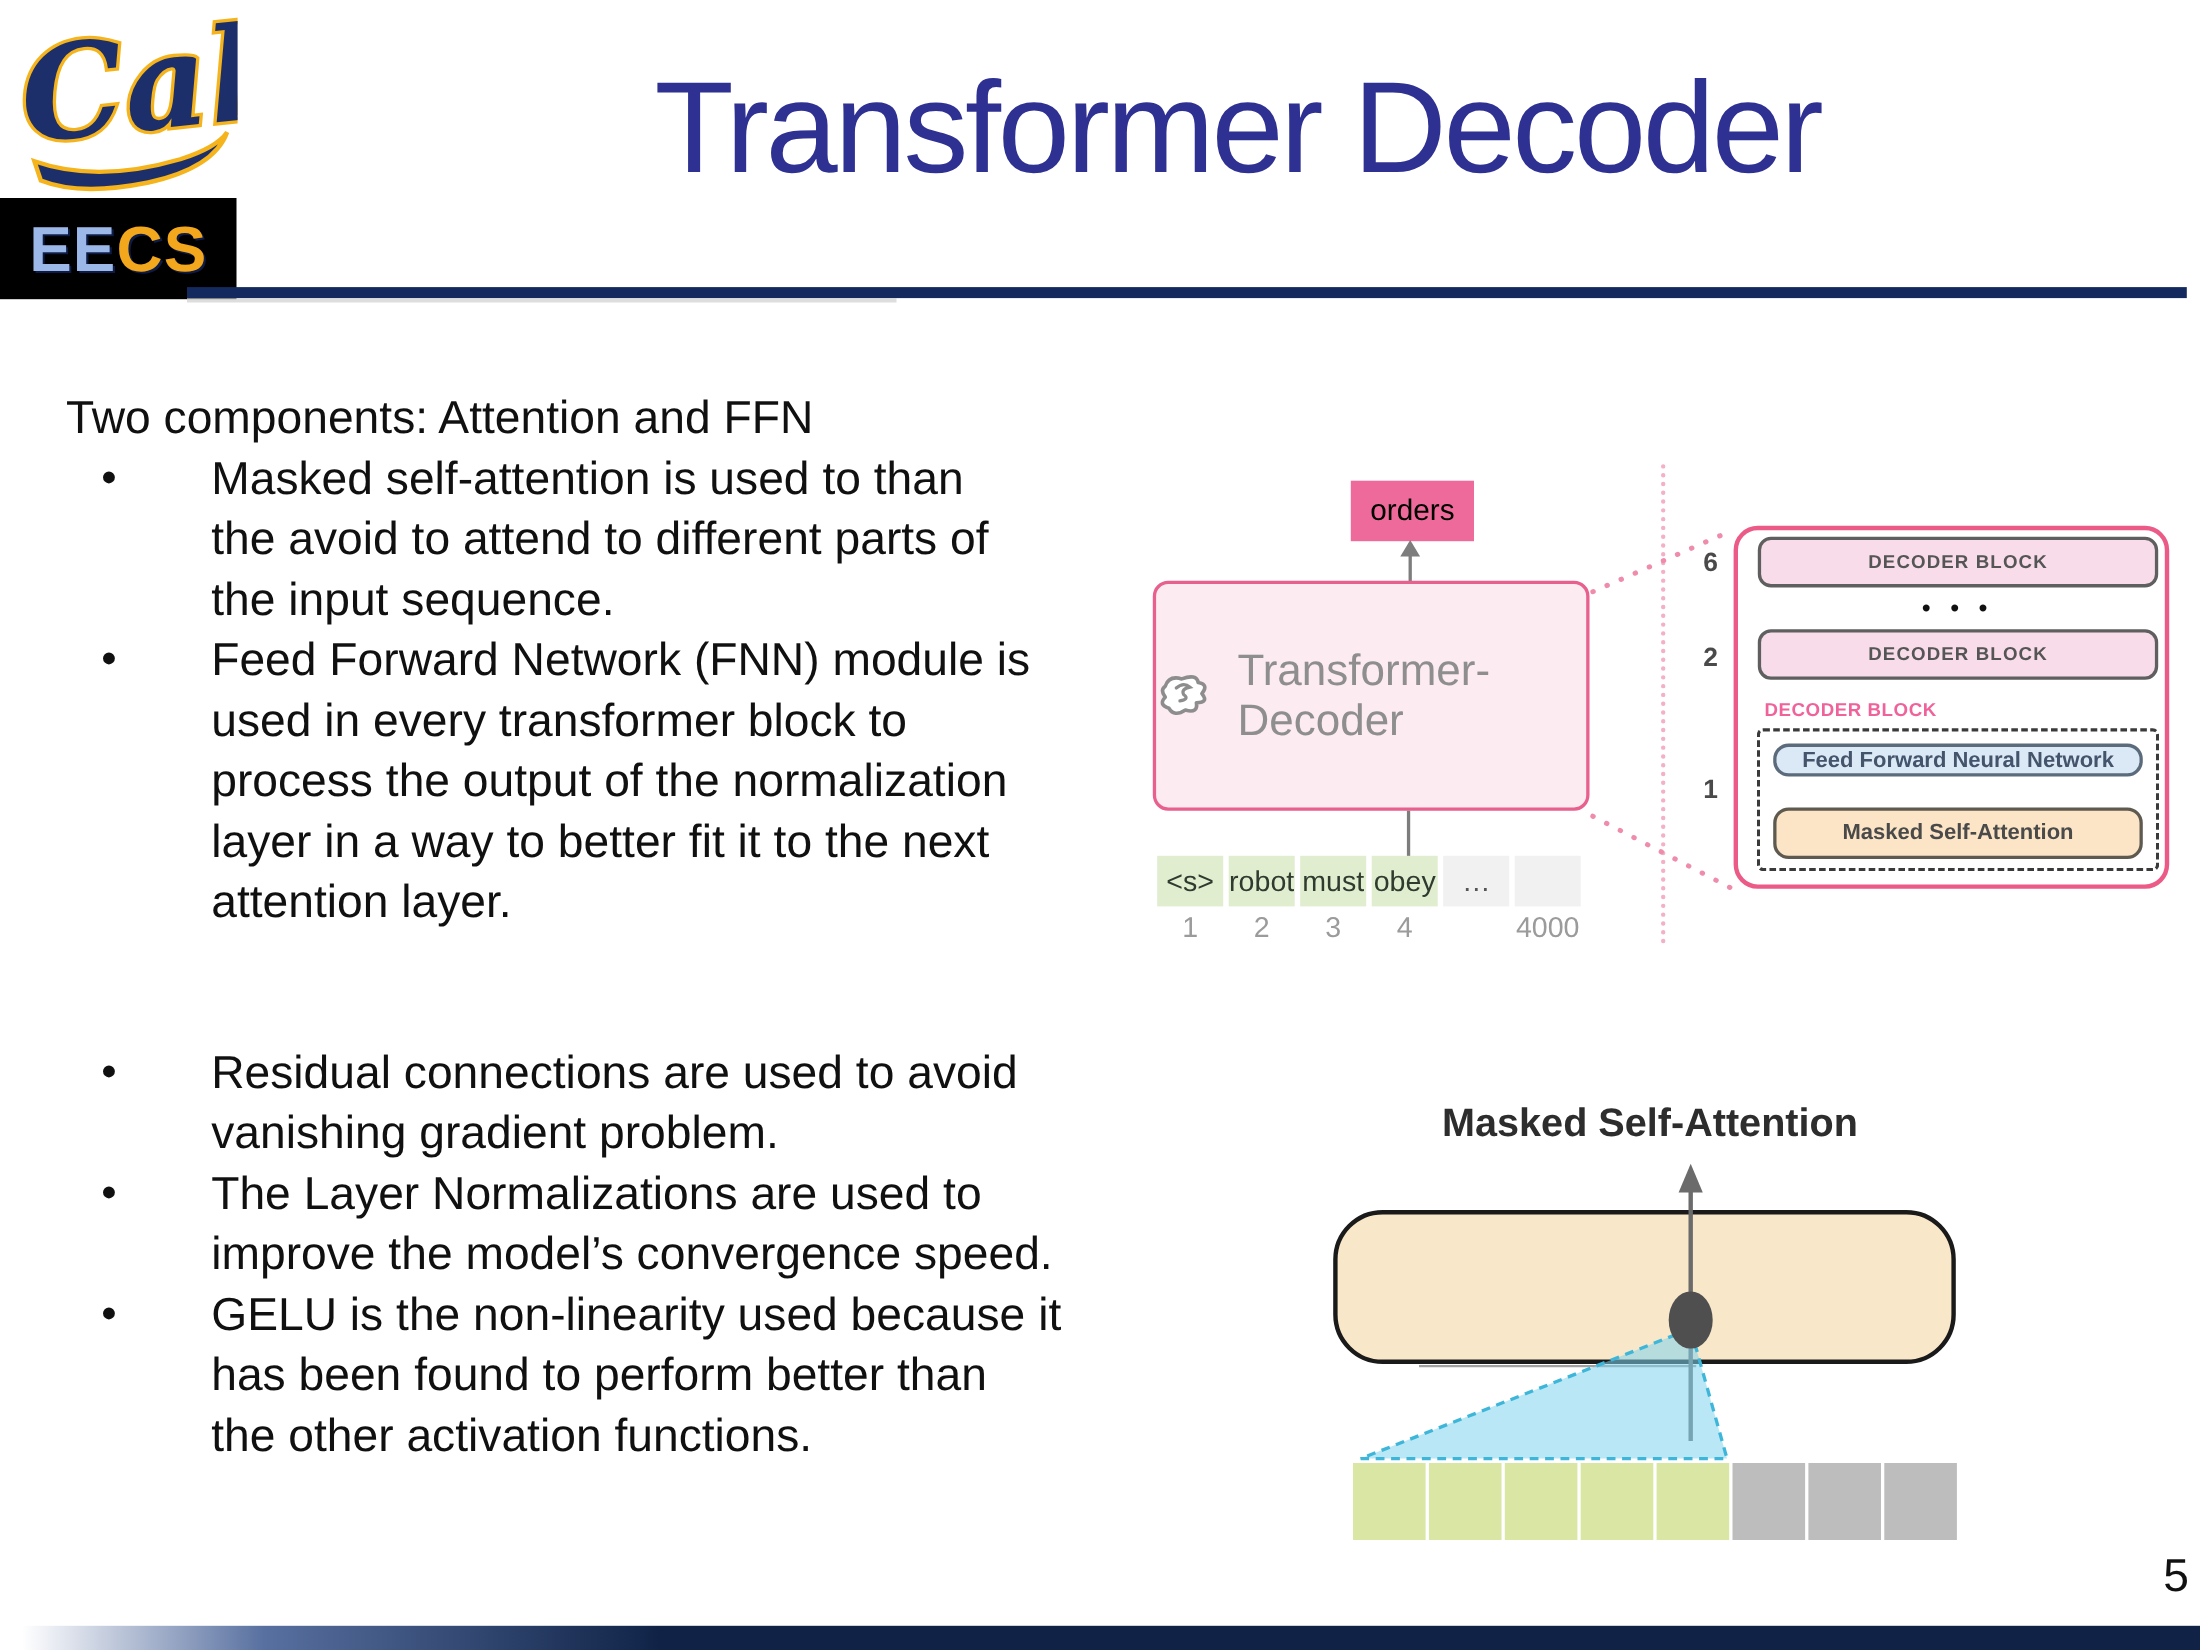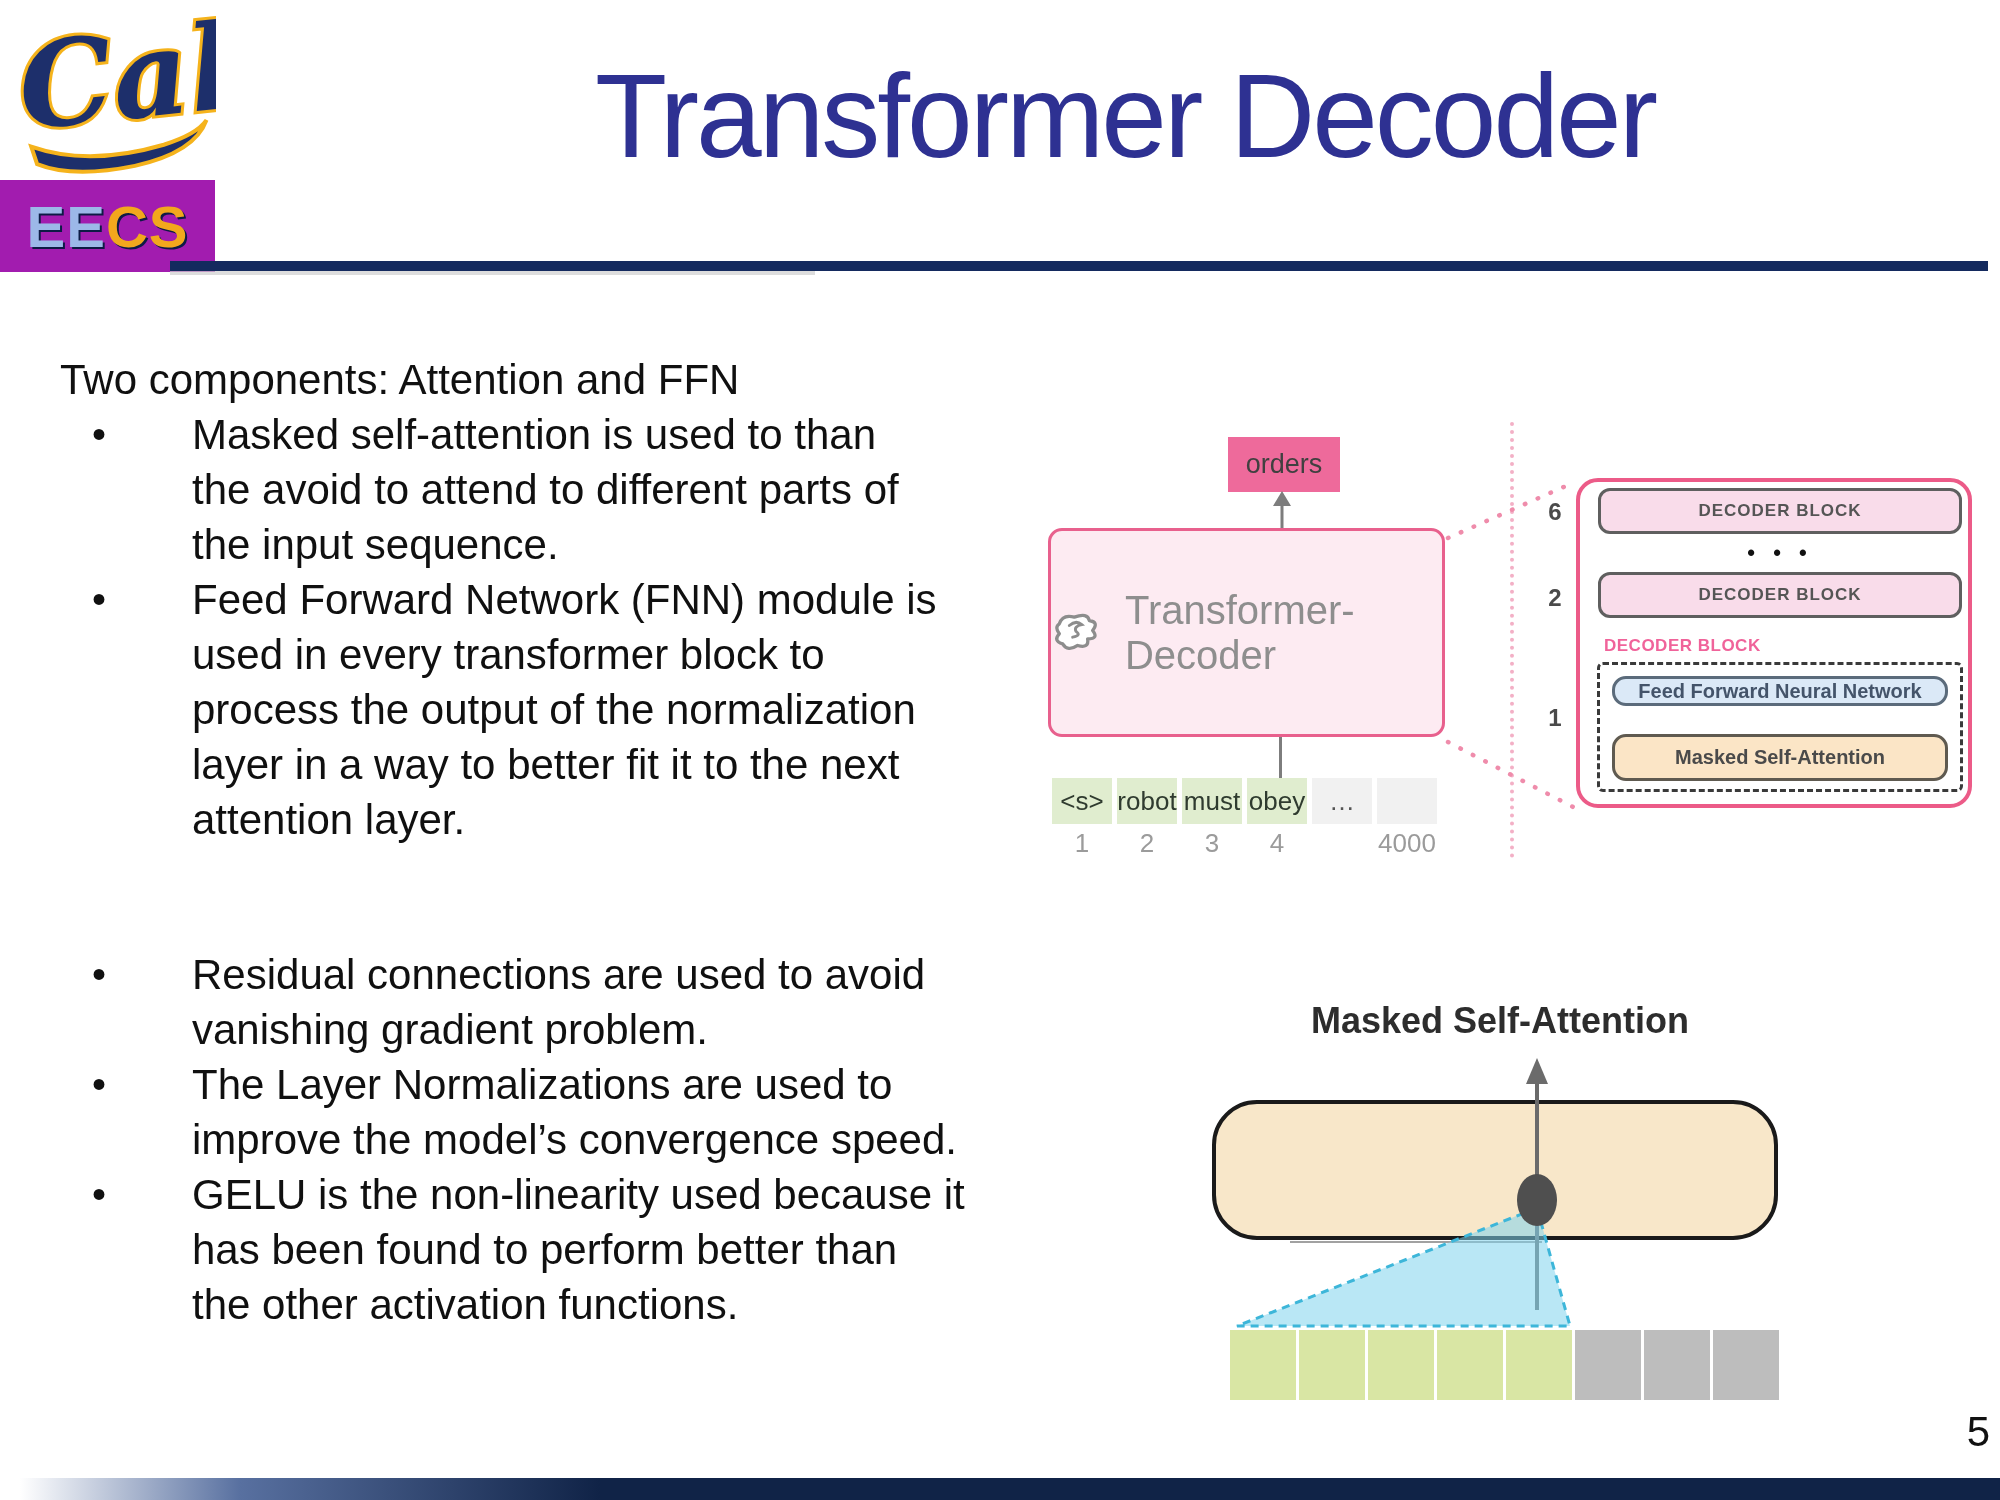--- a/index.html
+++ b/index.html
@@ -3,38 +3,38 @@
 <meta charset="utf-8">
 <style>
   html,body{margin:0;padding:0;}
   body{width:2000px;height:1500px;position:relative;background:#ffffff;
        font-family:"Liberation Sans", sans-serif;overflow:hidden;}
   .abs{position:absolute;}
 
   
   .slide-title{left:520px;top:48px;width:1210px;text-align:center;
     font-size:118px;letter-spacing:-3px;color:#2e3192;font-weight:400;}
-  .eecs-block{left:0;top:180px;width:215px;height:92px;background:#a21caf;
+  .eecs-block{left:0;top:180px;width:215px;height:92px;background:#000000;
     display:flex;align-items:center;justify-content:center;
     font-weight:900;font-size:58px;letter-spacing:1px;}
   .eecs-ee{color:#9cb8e8;text-shadow:2px 2px 0 #0d1b45;}
   .eecs-cs{color:#f2a71d;text-shadow:2px 2px 0 #0d1b45;}
   .header-rule{left:170px;top:261px;width:1818px;height:10px;background:#142a5e;}
   .header-rule-gray{left:170px;top:271px;width:645px;height:4px;background:#cfcfcf;opacity:.7;}
 
   
   .text-col{left:60px;top:352px;width:1015px;color:#101010;font-size:42px;line-height:55px;}
   .intro{}
   .bullet{display:flex;}
   .bullet .dot{width:100px;flex:0 0 100px;text-align:left;padding-left:32px;font-size:40px;}
   .group2{margin-top:100px;}
 
   
   .orders-box{left:1228px;top:437px;width:112px;height:55px;background:#ee6a9b;
-    display:flex;align-items:center;justify-content:center;font-size:27px;color:#404040;}
+    display:flex;align-items:center;justify-content:center;font-size:27px;color:#000000;}
   .big-box{left:1048px;top:528px;width:397px;height:209px;box-sizing:border-box;
     background:#fdebf2;border:3px solid #e8608d;border-radius:14px;
     display:flex;align-items:center;gap:24px;}
   .big-box .model-label{font-size:40px;color:#8e8e8e;letter-spacing:0;}
   .input-arrow-line{left:1279px;top:737px;width:3px;height:43px;background:#7d7d7d;}
   .token-row{left:1052px;top:778px;display:flex;gap:5px;}
   .token-cell{width:60px;height:46px;display:flex;align-items:center;justify-content:center;
     font-size:26px;color:#2f3b2f;background:#e0edcf;}
   .token-cell.gray{background:#f1f1f1;color:#555;}
   .pos-row{left:1052px;top:828px;display:flex;gap:5px;}

